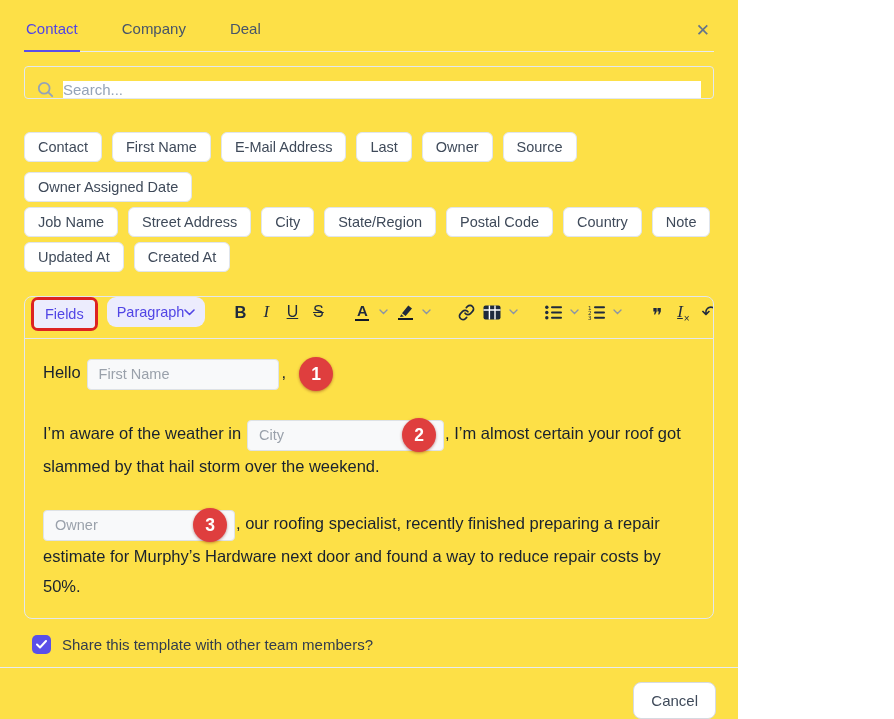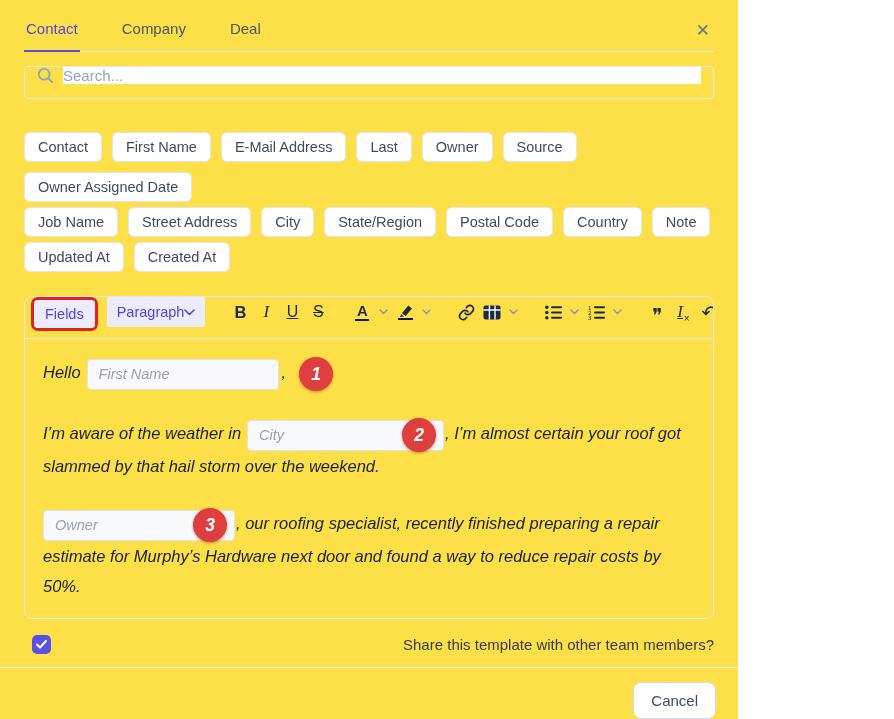--- a/index.html
+++ b/index.html
@@ -11,60 +11,60 @@
   }
   .modal { width:738px; height:719px; background:#fde047; display:flex; flex-direction:column; }
 
   
   .tabs-row { position:relative; margin:14px 24px 0 24px; border-bottom:1px solid #e7ebf1; display:flex; }
   .tab { font-size:15px; color:#475569; padding:6px 2px 13px 2px; margin-right:40px; cursor:pointer; border-bottom:2.5px solid transparent; margin-bottom:-1.5px; }
   .tab.active { color:#5145e5; border-bottom-color:#5a4ee8; }
   .close-btn { position:absolute; right:0; top:4px; background:none; border:none; font-size:17px; color:#64748b; cursor:pointer; line-height:1; padding:4px; }
 
   
-  .search-box { margin:14px 24px 16px 24px; height:38px; border:1px solid #e2e8f0; border-radius:4px; display:flex; align-items:flex-start; padding:0 12px; }
+  .search-box { margin:14px 24px 16px 24px; height:38px; border:1px solid #e2e8f0; border-radius:4px; display:flex; align-items:flex-end; padding:0 12px; }
   .search-box svg { flex:0 0 auto; margin-right:9px; }
   .search-box input { border:none; outline:none; flex:1; font-size:15px; color:#334155; font-family:inherit; }
   .search-box input::placeholder { color:#94a3b8; }
 
   
   .chips { margin:17px 24px 0 24px; }
   .chip-row { display:flex; gap:10px; margin-bottom:5px; flex-wrap:wrap; }
   .chip { border:1px solid #e0e5ec; border-radius:6px; padding:6px 13px; font-size:14.5px; color:#3f4a5a; cursor:pointer; background:#fff; white-space:nowrap; }
 
   
   .editor { margin:19px 24px 0 24px; border:1px solid #e3e7ee; border-radius:8px; overflow:hidden; }
   .toolbar { display:flex; align-items:flex-start; height:42px; padding:0 6px 0 6px; border-bottom:1px solid #e3e7ee; }
   .fields-annotation { display:inline-flex; border:3px solid #dd2222; border-radius:7px; margin-right:9px; }
   .fields-btn { background:#ececfd; color:#5145e5; border:none; border-radius:4px; padding:6px 11px; font-size:14.5px; font-family:inherit; cursor:pointer; }
-  .para-select { display:flex; align-items:center; justify-content:space-between; width:132px; background:#ececfd; color:#5145e5; border:none; border-radius:2px; padding:7px 10px; font-size:14.5px; font-family:inherit; cursor:pointer; margin-right:4px; }
+  .para-select { display:flex; align-items:center; justify-content:space-between; width:132px; background:#ececfd; color:#5145e5; border:none; border-radius:9px; padding:7px 10px; font-size:14.5px; font-family:inherit; cursor:pointer; margin-right:4px; }
   .tb-sep { width:1px; height:26px; background:#e5e8ee; margin:0 9px; }
   .tb-btn { background:none; border:none; color:#1f2a3d; font-family:inherit; font-size:16px; height:30px; min-width:26px; display:inline-flex; align-items:center; justify-content:center; cursor:pointer; padding:0 3px; }
   .tb-btn.bold { font-weight:700; font-size:16.5px; }
   .tb-btn.italic { font-family:"Liberation Serif","DejaVu Serif",serif; font-style:italic; font-size:17px; }
   .tb-btn.underline { text-decoration:underline; }
   .tb-btn.strike { text-decoration:line-through; }
   .tb-combo { display:inline-flex; align-items:center; margin-right:4px; }
   .chev { margin-left:4px; }
   .a-color { display:inline-flex; flex-direction:column; align-items:center; line-height:1; }
   .a-color .bar { display:block; width:14px; height:2.5px; background:#111827; margin-top:1px; }
   .cf-x { font-size:10px; margin-left:1px; align-self:flex-end; padding-bottom:3px; }
   .glyph-quote { font-size:19px; line-height:0.5; padding-top:8px; }
   .glyph-arrow { font-size:19px; font-weight:400; }
 
-  .editor-body { padding:18px 18px 10px 18px; height:322px; font-size:16.5px; color:#18212f; cursor:text;font-style:italic; }
+  .editor-body { padding:18px 18px 10px 18px; height:322px; font-size:16.5px; color:#18212f; cursor:text; }
   .editor-body p { margin:0 0 27px 0; line-height:30px; }
   .token-wrap { position:relative; display:inline-block; vertical-align:middle; margin:0 6px; }
   .token { display:inline-block; background:#f8f9fa; border:1px solid #dee2e6; border-radius:4px; color:#9aa1ab; font-size:14.5px; padding:6px 11px; line-height:17px; cursor:pointer; }
   .badge { width:34px; height:34px; border-radius:50%; background:#df3e3e; color:#fff; font-size:17.5px; font-weight:700; display:flex; align-items:center; justify-content:center; box-shadow:0 1px 3px rgba(120,20,20,.45); }
   .badge.overlap { position:absolute; right:8px; top:50%; transform:translateY(-50%); }
   .badge.inline { display:inline-flex; vertical-align:middle; margin-left:13px; }
 
   
-  .share-row { display:flex; align-items:center; margin:16px 24px 0 32px; cursor:pointer;justify-content:space-between; }
+  .share-row { display:flex; align-items:center; margin:16px 24px 0 32px; cursor:pointer; }
   .checkbox { width:19px; height:19px; border-radius:5px; background:#5a50e8; display:inline-flex; align-items:center; justify-content:center; margin-right:11px; flex:0 0 auto; }
   .share-label { font-size:15px; color:#323c4d; }
 
   
   .footer { margin-top:13px; border-top:1px solid #e7ebf1; padding:14px 22px 0 22px; display:flex; justify-content:flex-end; gap:26px; }
   .btn { font-family:inherit; font-size:15px; border-radius:8px; padding:9px 17px; cursor:pointer; }
   .btn-cancel { background:#fff; border:1px solid #d6dae1; color:#3f4a5a; }
   .btn-create { background:#5145e5; border:1px solid #5145e5; color:#fff; font-weight:600; }
 </style>
 </head>

